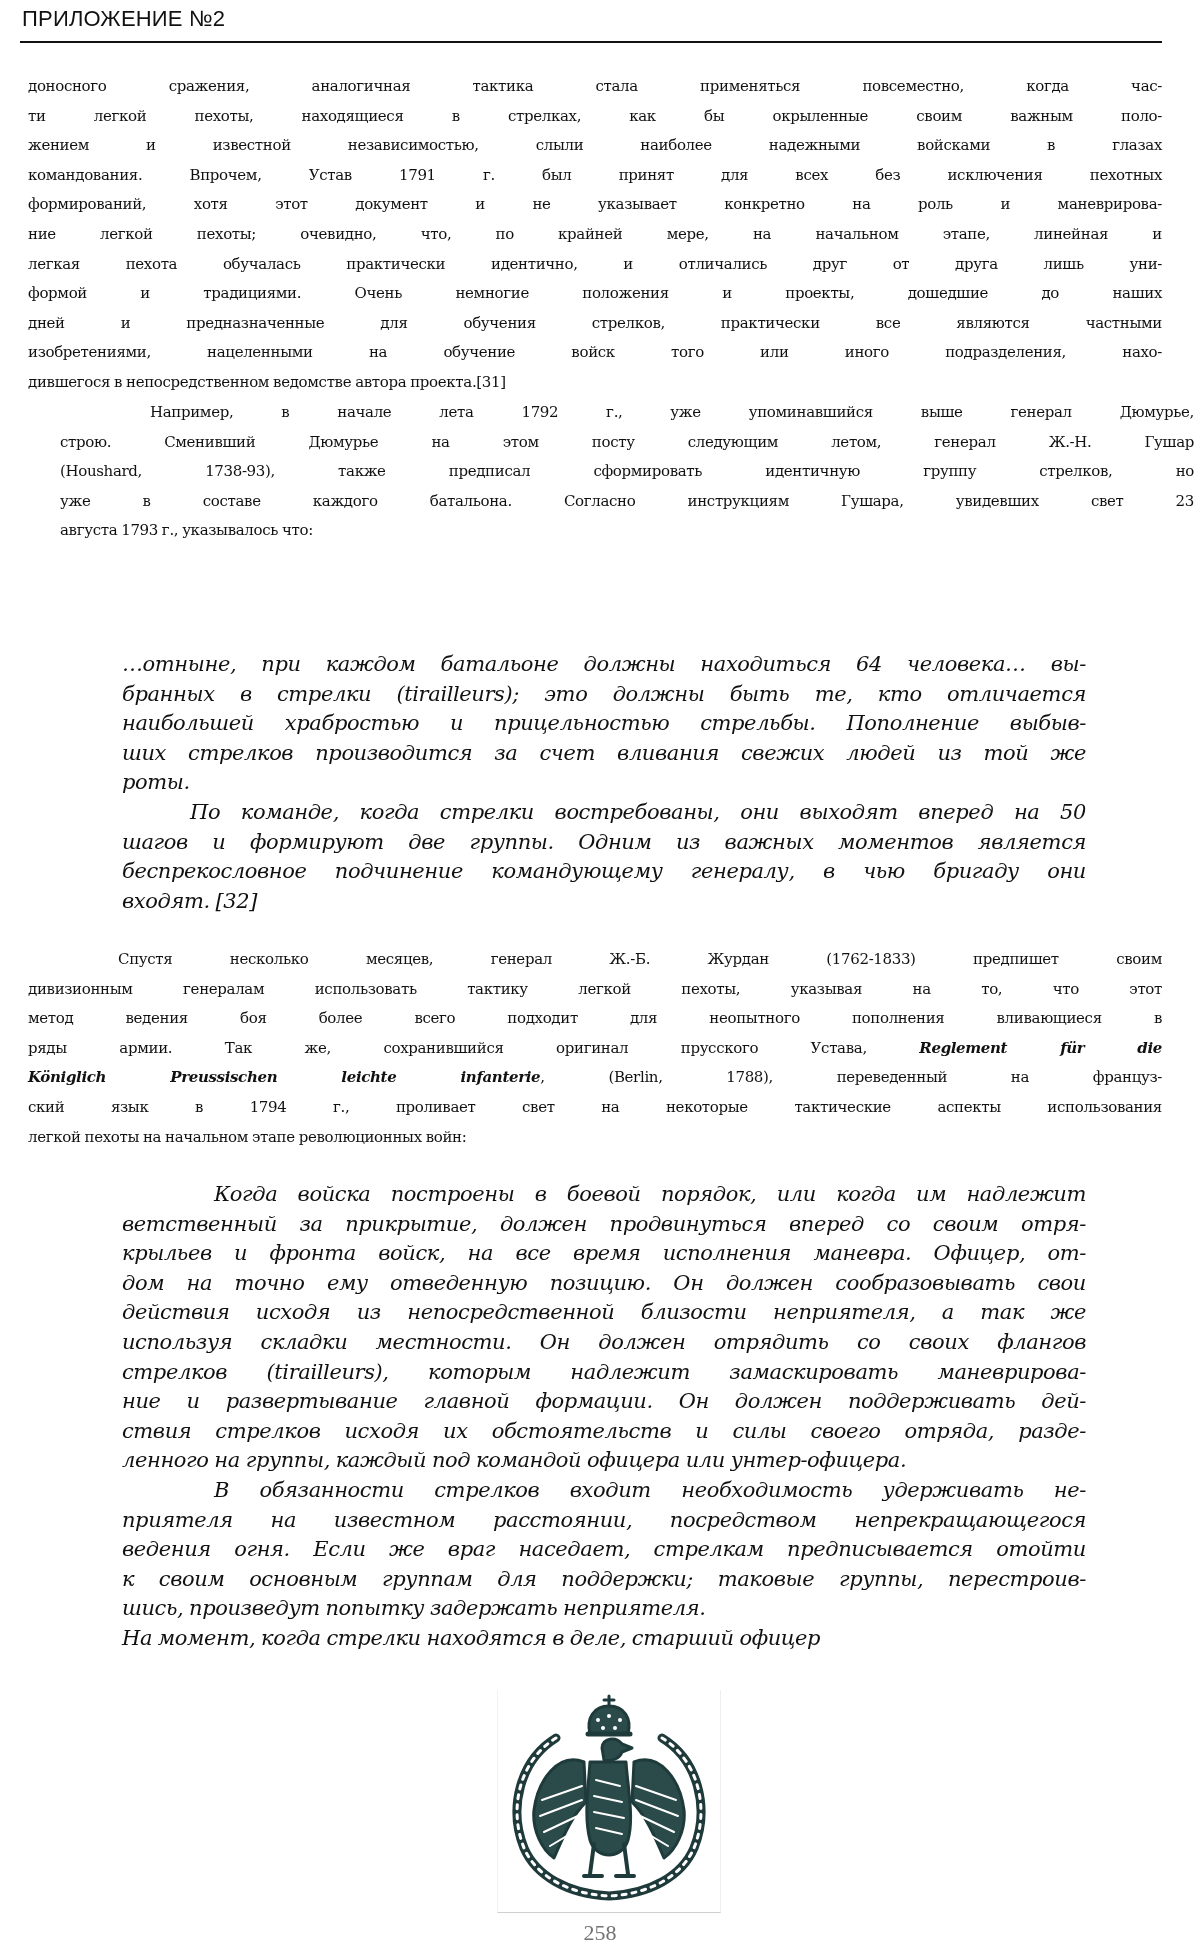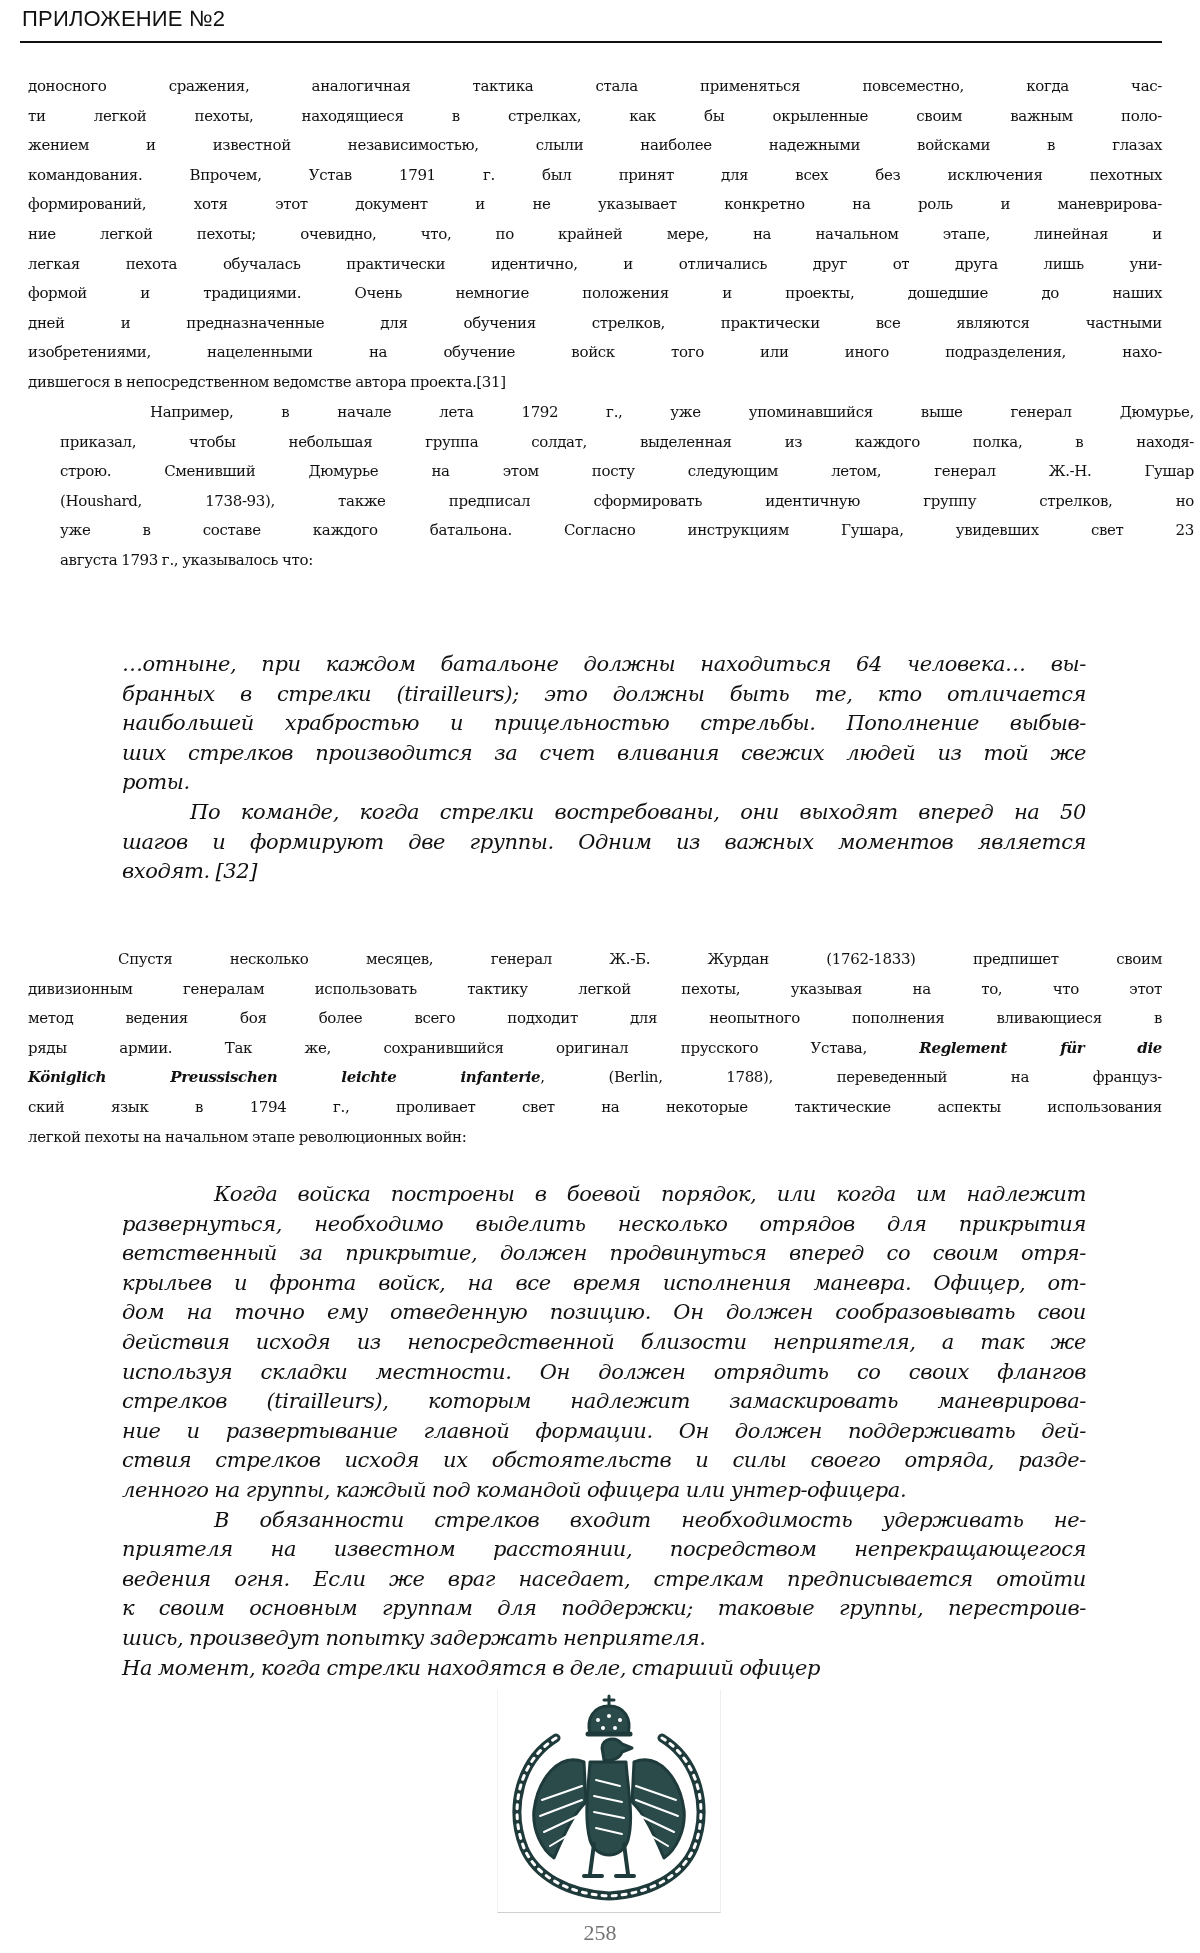--- a/index.html
+++ b/index.html
@@ -99,51 +99,50 @@
   <span class="line">ние легкой пехоты; очевидно, что, по крайней мере, на начальном этапе, линейная и</span>
   <span class="line">легкая пехота обучалась практически идентично, и отличались друг от друга лишь уни-</span>
   <span class="line">формой и традициями.  Очень немногие положения и проекты, дошедшие до наших</span>
   <span class="line">дней и предназначенные для обучения стрелков, практически все являются частными</span>
   <span class="line">изобретениями, нацеленными на обучение войск того или иного подразделения, нахо-</span>
   <span class="line last">дившегося в непосредственном ведомстве автора проекта.[31]</span>
 </div>
 
 <div class="body-text" style="top:398px;margin-left:32px;">
   <span class="line indent">Например, в начале лета 1792 г., уже упоминавшийся выше генерал Дюмурье,</span>
-  <span class="line">приказал, чтобы небольшая группа солдат, выделенная из каждого полка, в находя-</span>
   <span class="line">строю.  Сменивший Дюмурье на этом посту следующим летом, генерал Ж.-Н. Гушар</span>
   <span class="line">(Houshard, 1738-93), также предписал сформировать идентичную группу стрелков, но</span>
   <span class="line">уже в составе каждого батальона.  Согласно инструкциям Гушара, увидевших свет 23</span>
   <span class="line last">августа 1793 г., указывалось что:</span>
 </div>
 
 <div class="quote" style="left:122px; width:964px; top:650px;">
   <span class="line">…отныне, при каждом батальоне должны находиться 64 человека…  вы-</span>
   <span class="line">бранных в стрелки (tirailleurs); это должны быть те, кто отличается</span>
   <span class="line">наибольшей храбростью и прицельностью стрельбы.  Пополнение выбыв-</span>
   <span class="line">ших стрелков производится за счет вливания свежих людей из той же</span>
   <span class="line last">роты.</span>
   <span class="line indent">По команде, когда стрелки востребованы, они выходят вперед на 50</span>
   <span class="line">шагов и формируют две группы.  Одним из важных моментов является</span>
+  <span class="line">беспрекословное подчинение командующему генералу, в чью бригаду они</span>
   <span class="line last">входят. [32]</span>
 </div>
 
 <div class="body-text" style="top:945px;">
   <span class="line indent">Спустя несколько месяцев, генерал Ж.-Б. Журдан (1762-1833) предпишет своим</span>
   <span class="line">дивизионным генералам использовать тактику легкой пехоты, указывая на то, что этот</span>
   <span class="line">метод ведения боя более всего подходит для неопытного пополнения вливающиеся в</span>
   <span class="line"><span>ряды армии.  Так же, сохранившийся оригинал прусского Устава, </span><b class="title">Reglement für die</b></span>
   <span class="line"><b class="title">Königlich Preussischen leichte infanterie</b><span>, (Berlin, 1788), переведенный на француз-</span></span>
   <span class="line">ский язык в 1794 г., проливает свет на некоторые тактические аспекты использования</span>
   <span class="line last">легкой пехоты на начальном этапе революционных войн:</span>
 </div>
 
 <div class="quote quote2" style="left:122px; width:964px; top:1180px;">
   <span class="line indent">Когда войска построены в боевой порядок, или когда им надлежит</span>
-  <span class="line">развернуться, необходимо выделить несколько отрядов для прикрытия</span>
   <span class="line">ветственный за прикрытие, должен продвинуться вперед со своим отря-</span>
   <span class="line">крыльев и фронта войск, на все время исполнения маневра. Офицер, от-</span>
   <span class="line">дом на точно ему отведенную позицию.  Он должен сообразовывать свои</span>
   <span class="line">действия исходя из непосредственной близости неприятеля, а так же</span>
   <span class="line">используя складки местности.  Он должен отрядить со своих флангов</span>
   <span class="line">стрелков (tirailleurs), которым надлежит замаскировать маневрирова-</span>
   <span class="line">ние и развертывание главной формации.  Он должен поддерживать дей-</span>
   <span class="line">ствия стрелков исходя их обстоятельств и силы своего отряда, разде-</span>
   <span class="line last">ленного на группы, каждый под командой офицера или унтер-офицера.</span>
   <span class="line indent">В обязанности стрелков входит необходимость удерживать не-</span>

